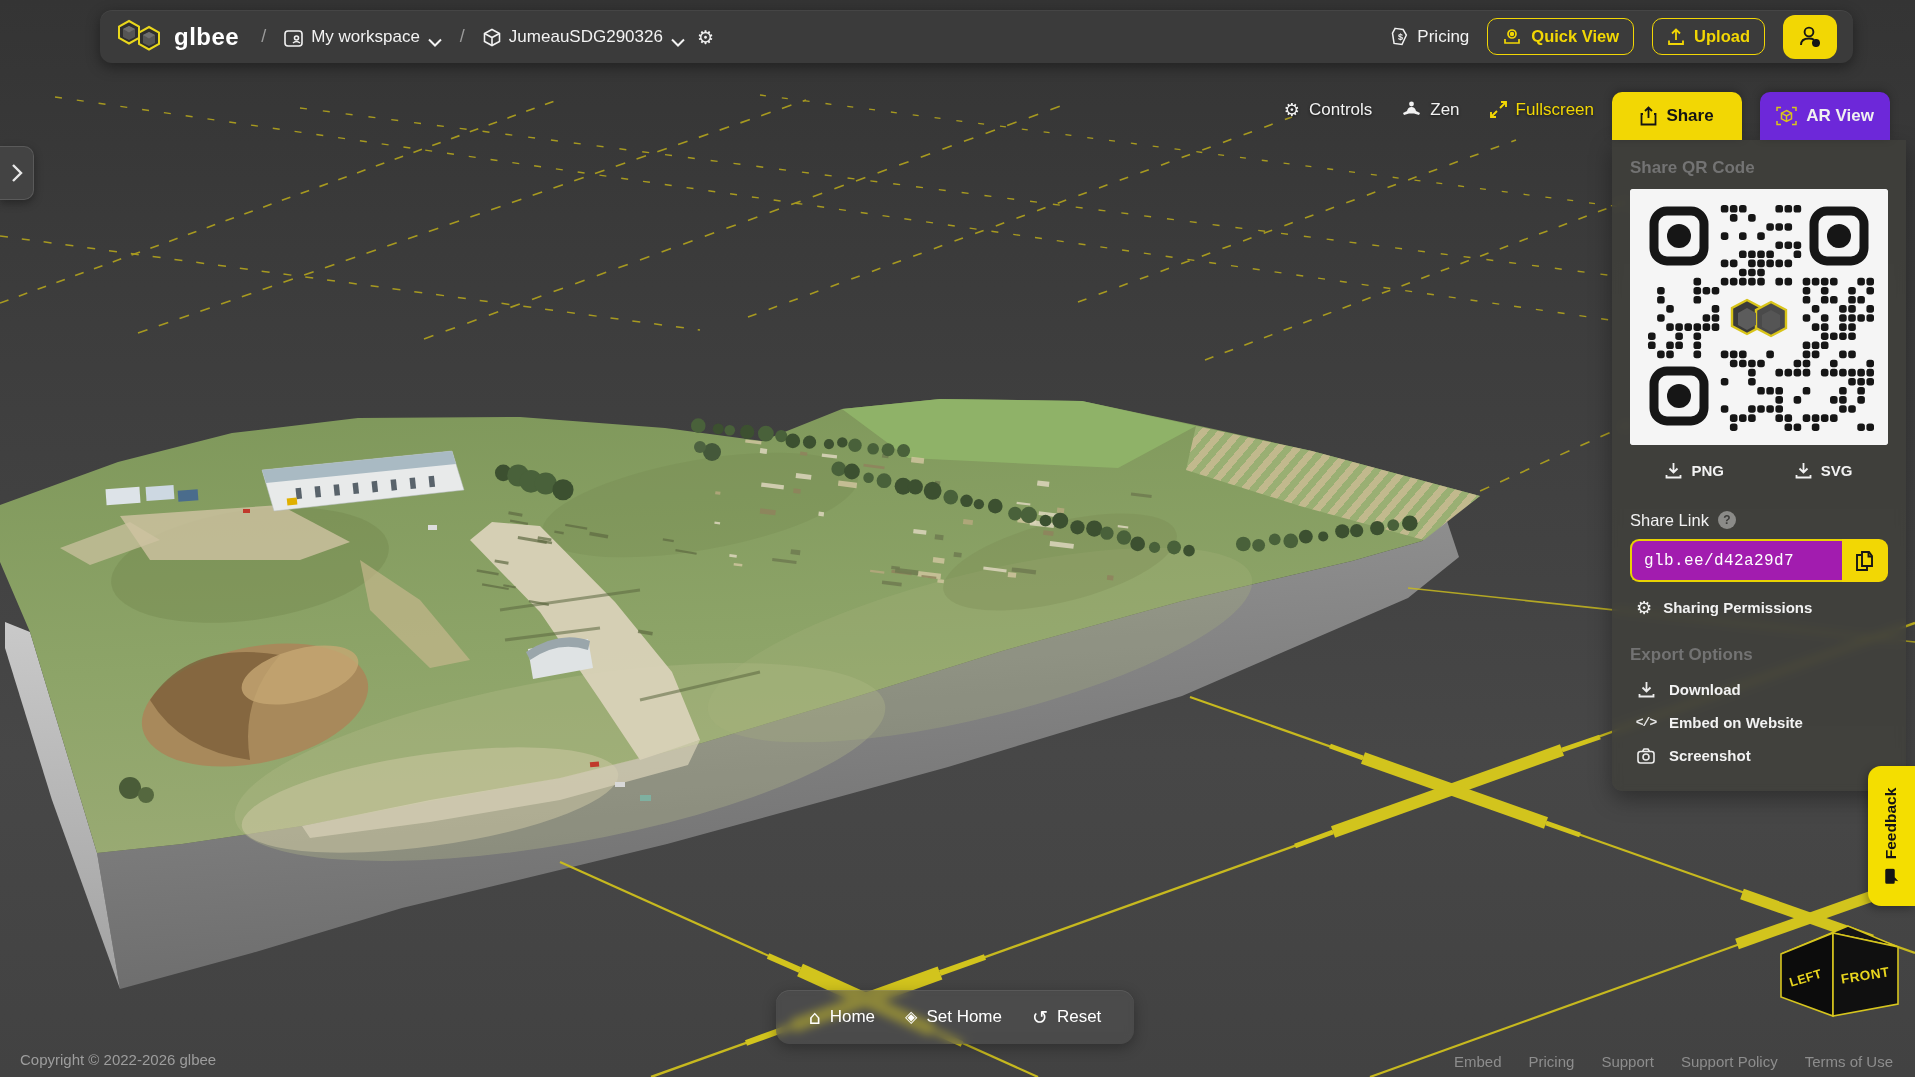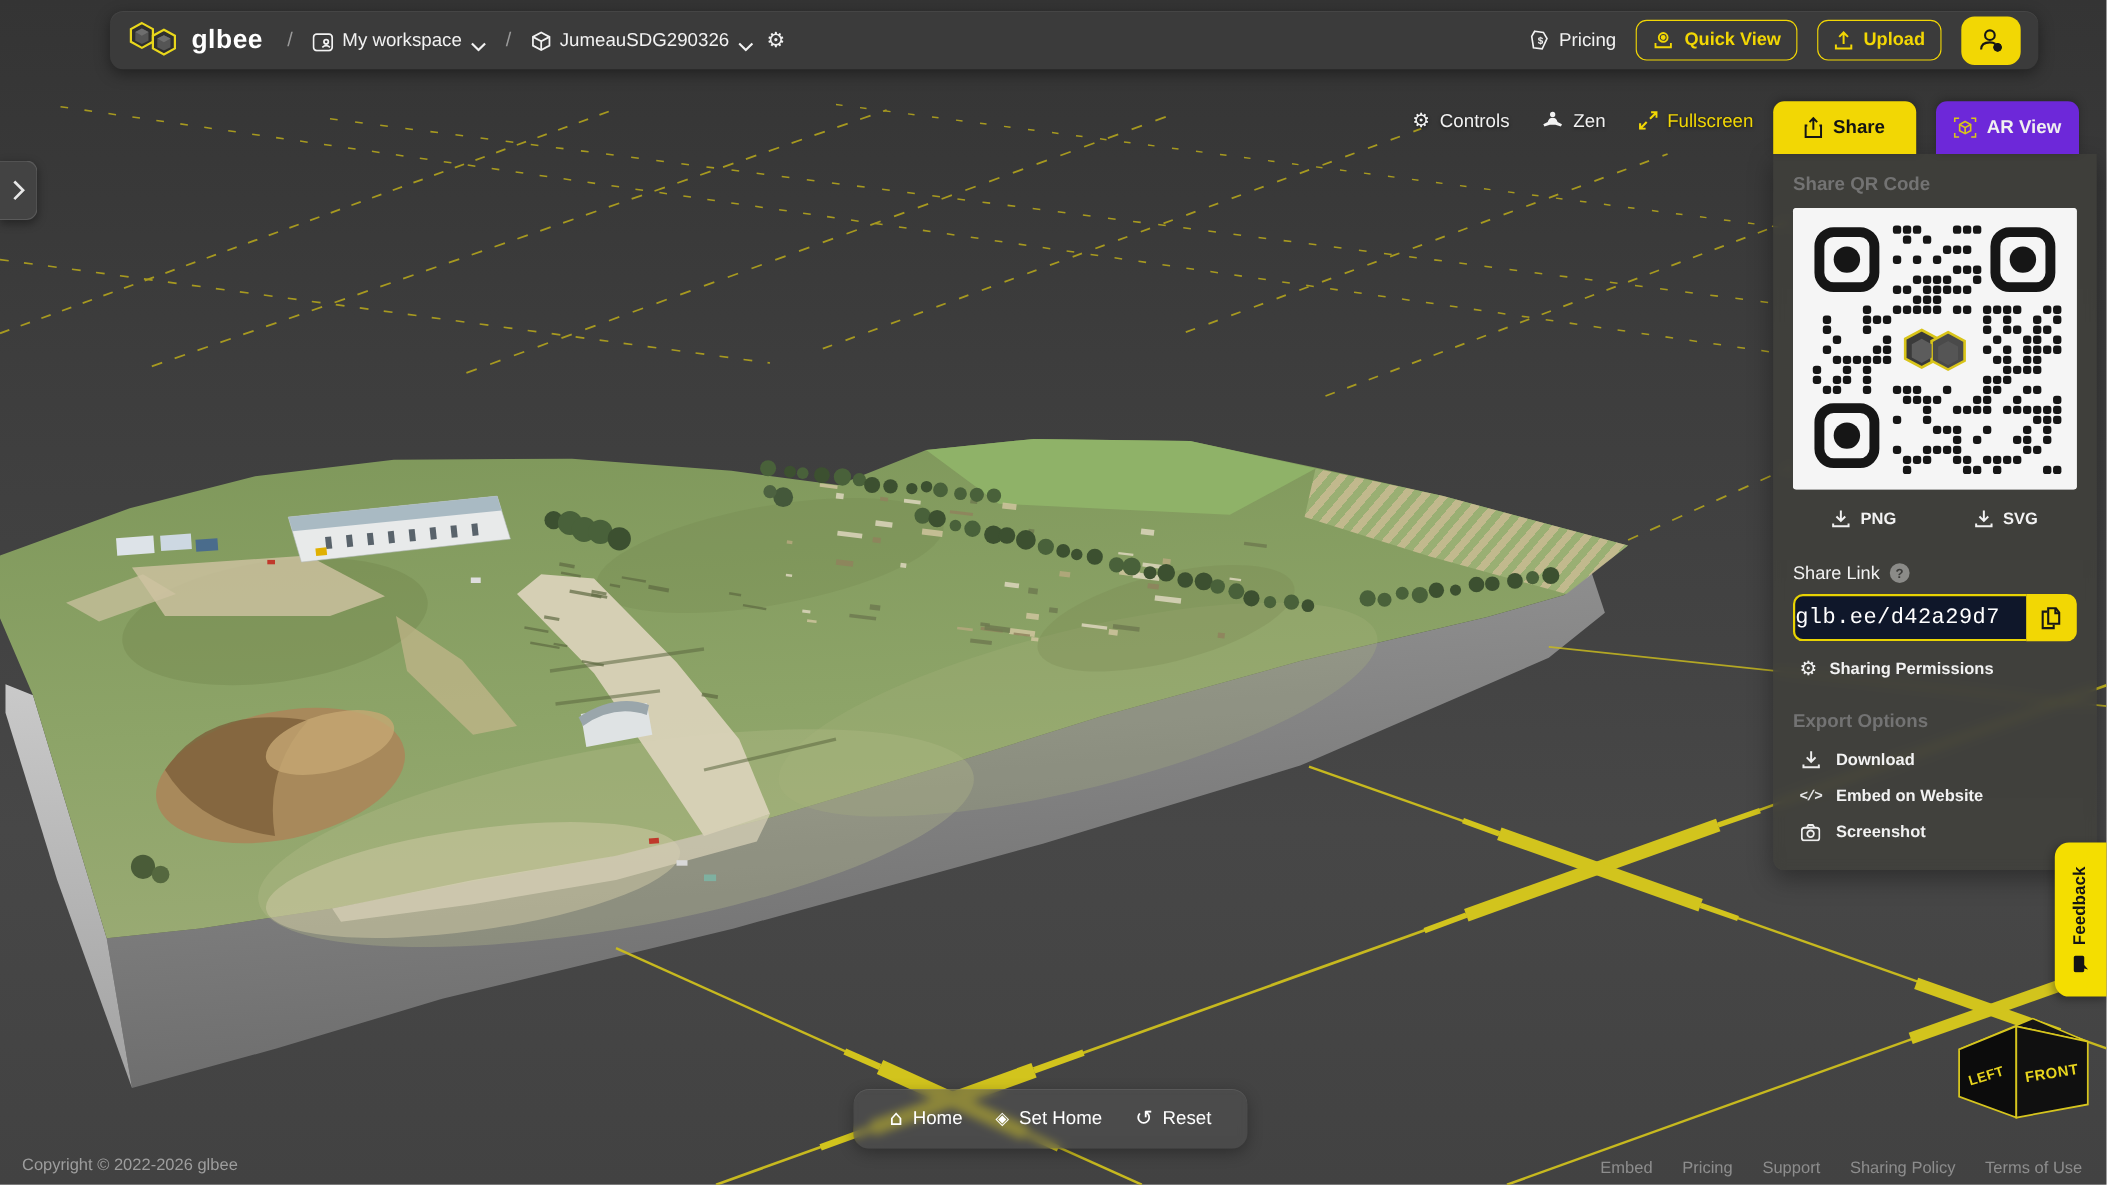--- a/index.html
+++ b/index.html
@@ -72,23 +72,23 @@
   .panel-h { font-size:17px; font-weight:bold; color:#737373; }
   .qr-heading { margin-top:18px; }
   .qr-box { margin-top:11px; width:258px; height:256px; background:#f5f5f5; border-radius:3px; }
   .dl-row { margin-top:13px; display:flex; justify-content:space-around; }
   .dl-item { display:flex; align-items:center; gap:9px; color:#f2f2f2; font-size:15px; font-weight:bold; cursor:pointer; }
   .link-label { margin-top:32px; display:flex; align-items:flex-start; gap:9px; font-size:16.5px; color:#f2f2f2; }
   .help-dot { width:18px; height:18px; border-radius:50%; background:#8b8b88; color:#3c3c3a;
               font-size:12px; font-weight:bold; display:flex; align-items:center; justify-content:center; cursor:pointer; }
   .link-row { margin-top:9px; display:flex; height:43px; }
   .link-input {
-    flex:1; background:#0f172a; border:2px solid #e8d303; border-right:none; border-radius:9px 0 0 9px;
-    color:#fff; font-family:"Liberation Mono","DejaVu Sans Mono",monospace; font-size:20px;
-    padding:0 0; letter-spacing:.4px; outline:none; min-width:0;
+    flex:1; background:#a21caf; border:2px solid #e8d303; border-right:none; border-radius:9px 0 0 9px;
+    color:#fff; font-family:"Liberation Mono","DejaVu Sans Mono",monospace; font-size:16px;
+    padding:0 12px; letter-spacing:.4px; outline:none; min-width:0;
   }
   .copy-btn { width:46px; background:var(--accent); border:none; border-radius:0 9px 9px 0;
               display:flex; align-items:center; justify-content:center; cursor:pointer; }
   .perm-row { margin-top:15px; display:flex; align-items:center; gap:11px; color:#f2f2f2;
               font-size:15px; font-weight:bold; cursor:pointer; padding-left:6px; }
   .export-heading { margin-top:27px; }
   .export-row { margin-top:16px; display:flex; align-items:center; gap:13px; color:#f2f2f2;
                 font-size:15px; font-weight:bold; cursor:pointer; padding-left:6px; }
   .export-row .ic { width:20px; display:flex; justify-content:center; color:#e8e8e8; }
   .code-ic { font-family:"Liberation Mono",monospace; font-size:13px; font-weight:bold; letter-spacing:-1px; }
@@ -790,15 +790,15 @@
     </svg>
     <span>Feedback</span>
   </div>
 </div>
 
 <div class="copyright">Copyright © 2022-2026 glbee</div>
 <div class="footer-links">
   <span>Embed</span>
   <span>Pricing</span>
   <span>Support</span>
-  <span>Sharing Policy</span>
+  <span>Support Policy</span>
   <span>Terms of Use</span>
 </div>
 
 </body></html>

